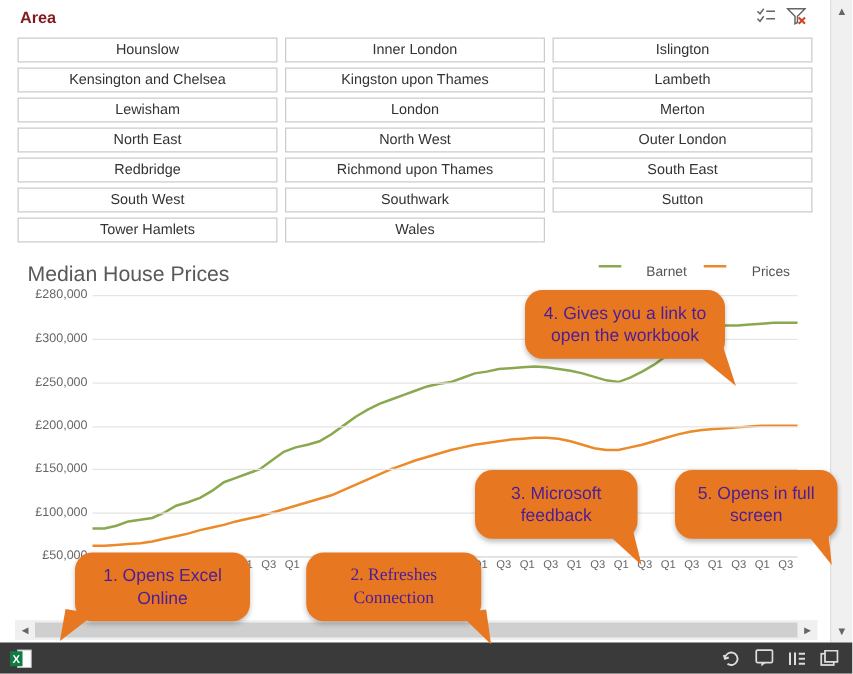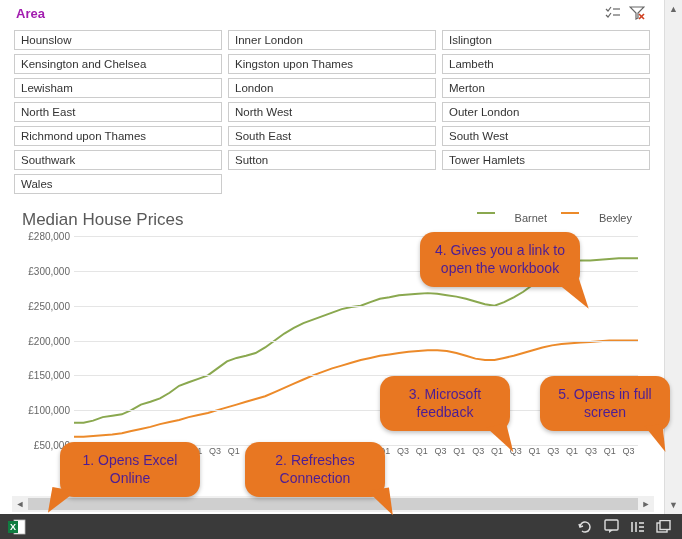--- a/index.html
+++ b/index.html
@@ -8,23 +8,23 @@
   .content { position: absolute; left: 0; top: 0; right: 22px; bottom: 25px; background: #fff; padding: 0 8px 0 12px; overflow: hidden; }
   .vscroll { position: absolute; right: 0; top: 0; width: 18px; bottom: 25px; background: #f0f0f0; border-left: 1px solid #ddd; }
   .vscroll .up, .vscroll .down { height: 18px; text-align: center; font-size: 9px; line-height: 18px; color: #666; cursor: pointer; }
   .vscroll .track { position: absolute; top: 18px; bottom: 18px; left: 0; right: 0; }
   .vscroll .down { position: absolute; bottom: 0; left: 0; right: 0; }
   .footer { position: absolute; left: 0; right: 0; bottom: 0; height: 25px; background: #3a3a3a; display: flex; align-items: center; padding: 0 6px; }
   .footer .spacer { flex: 1; }
   .footer .fbtn { width: 22px; height: 20px; display: flex; align-items: center; justify-content: center; margin: 0 2px; cursor: pointer; color: #ddd; }
   .footer .excel-icon { width: 22px; height: 20px; display:flex; align-items:center; justify-content:center; cursor:pointer; }
   .slicer-header { display: flex; align-items: center; height: 26px; padding: 2px 4px; }
-  .slicer-title { font-weight: 600; font-size: 13px; color: #a21caf; flex: 1; }
+  .slicer-title { font-weight: 600; font-size: 13px; color: #7f1d1d; flex: 1; }
   .slicer-icon { width: 22px; height: 20px; display:flex; align-items:center; justify-content:center; cursor:pointer; margin-left:2px; }
-  .slicer-grid { display: grid; grid-template-columns: repeat(3, 1fr); gap: 4px 6px; padding: 4px 2px 8px 2px; }
+  .slicer-grid { display: grid; grid-template-columns: repeat(3, 1fr); gap: 4px 6px; padding: 4px 2px 8px 2px; text-align: center; }
   .slicer-item { border: 1px solid #ccc; padding: 3px 6px; font-size: 11.5px; color: #333; background: #fff; cursor: pointer; white-space: nowrap; overflow: hidden; text-overflow: ellipsis; }
   .chart-box { margin-top: 0; background: #fff; padding: 8px 4px 4px 10px; position: relative; height: 270px; }
   .chart-title { font-size: 17px; color: #595959; margin-bottom: 6px; }
   .legend { position: absolute; right: 20px; top: 10px; display: flex; gap: 14px; font-size: 11px; color: #555; align-items:center;}
   .legend .key { display:flex; gap:20px;}
   .legend .line { width: 18px; height: 0; border-top: 2px solid; }
   .plot { position: relative; height: 210px; margin-left: 52px; margin-right: 10px; border-bottom: 1px solid #d0d0d0; }
   .grid-line { position: absolute; left: 0; right: 0; border-top: 1px solid #e5e5e5; }
   .ylab { position: absolute; left: -56px; width: 52px; text-align: right; font-size: 10px; color: #666; transform: translateY(-50%); }
   .xlabels { position: relative; margin-left: 52px; margin-right: 10px; height: 14px; display:flex; font-size:9px; color:#666; }
@@ -33,21 +33,21 @@
   .hscroll-bar { position:absolute; left:12px; right:28px; bottom:27px; height:16px; background:#f0f0f0; display:flex; align-items:center; }
   .hscroll-bar .cap { width:16px; text-align:center; font-size:9px; color:#666; cursor:pointer; }
   .hscroll-bar .htrack { flex:1; height:100%; position:relative; }
   .hscroll-bar .hthumb { position:absolute; left:0; top:2px; height:12px; width:100%; background:#cfcfcf; }
 
   
   .callout { position:absolute; background:#e87722; color:#4c1d95; font-size:14px; line-height:1.25; text-align:center; border-radius:14px; padding:10px 14px; box-shadow:0 2px 4px rgba(0,0,0,0.25); }
   .callout .tail { position:absolute; width:0; height:0; }
   .callout.c1 { left:60px; bottom:42px; width:140px; }
   .callout.c1 .tail { left:-10px; bottom:-18px; border-left:0 solid transparent; border-right:24px solid transparent; border-top:26px solid #e87722; transform: rotate(10deg); }
-  .callout.c2 { left:245px; bottom:42px; width:140px; }
+  .callout.c2 { left:245px; bottom:42px; width:140px;font-family:Liberation Serif, serif; }
   .callout.c2 .tail { right:-6px; bottom:-20px; border-left:22px solid transparent; border-right:0 solid transparent; border-top:28px solid #e87722; transform: rotate(-8deg);}
   .callout.c3 { left:380px; bottom:108px; width:130px; }
   .callout.c3 .tail { right:0px; bottom:-24px; border-left:20px solid transparent; border-right:0 solid transparent; border-top:30px solid #e87722; transform: rotate(-14deg);}
   .callout.c4 { left:420px; top:232px; width:160px; }
   .callout.c4 .tail { right:-4px; bottom:-26px; border-left:22px solid transparent; border-right:0 solid transparent; border-top:34px solid #e87722; transform: rotate(-18deg);}
   .callout.c5 { right:12px; bottom:108px; width:130px; }
   .callout.c5 .tail { right:6px; bottom:-22px; border-left:18px solid transparent; border-right:0 solid transparent; border-top:28px solid #e87722; transform: rotate(-6deg);}
 </style>
 </head>
 <body>
@@ -85,39 +85,40 @@
         <div class="slicer-item">Islington</div>
         <div class="slicer-item">Kensington and Chelsea</div>
         <div class="slicer-item">Kingston upon Thames</div>
         <div class="slicer-item">Lambeth</div>
         <div class="slicer-item">Lewisham</div>
         <div class="slicer-item">London</div>
         <div class="slicer-item">Merton</div>
         <div class="slicer-item">North East</div>
         <div class="slicer-item">North West</div>
         <div class="slicer-item">Outer London</div>
+        <div class="slicer-item">Redbridge</div>
         <div class="slicer-item">Richmond upon Thames</div>
         <div class="slicer-item">South East</div>
         <div class="slicer-item">South West</div>
         <div class="slicer-item">Southwark</div>
         <div class="slicer-item">Sutton</div>
         <div class="slicer-item">Tower Hamlets</div>
         <div class="slicer-item">Wales</div>
       </div>
 
     <div class="chart-box">
       <div class="chart-title">Median House Prices</div>
       <div class="legend">
         <div class="key">
           <span class="line" style="border-color:#8aa84f"></span>
           <span>Barnet</span>
         </div>
         <div class="key">
           <span class="line" style="border-color:#ec8a2a"></span>
-          <span>Bexley</span>
+          <span>Prices</span>
         </div>
       </div>
       <div class="plot" id="plot">
         <svg class="lines" id="lines" preserveAspectRatio="none" viewBox="0 0 560 210">
             <path d="M0.0 187.6 L9.5 187.6 L19.0 185.5 L28.5 182.0 L38.0 180.6 L47.5 179.2 L56.9 175.0 L66.4 169.4 L75.9 166.6 L85.4 163.1 L94.9 157.5 L104.4 150.5 L113.9 147.0 L123.4 143.5 L132.9 140.0 L142.4 133.0 L151.9 126.0 L161.4 122.5 L170.8 120.4 L180.3 117.6 L189.8 112.0 L199.3 105.0 L208.8 98.0 L218.3 92.4 L227.8 87.5 L237.3 84.0 L246.8 80.5 L256.3 77.0 L265.8 73.5 L275.3 71.4 L284.7 70.0 L294.2 66.5 L303.7 63.0 L313.2 61.6 L322.7 59.5 L332.2 58.8 L341.7 58.1 L351.2 57.4 L360.7 58.1 L370.2 59.5 L379.7 60.9 L389.2 63.0 L398.6 65.8 L408.1 68.6 L417.6 70.0 L427.1 66.5 L436.6 61.6 L446.1 56.0 L455.6 49.0 L465.1 42.0 L474.6 35.0 L484.1 29.4 L493.6 26.6 L503.1 24.5 L512.5 24.5 L522.0 23.8 L531.5 23.1 L541.0 22.4 L550.5 22.4 L560.0 22.4 " fill="none" stroke="#8aa84f" stroke-width="2"></path>
             <path d="M0.0 201.6 L9.5 201.6 L19.0 200.9 L28.5 200.2 L38.0 199.5 L47.5 198.1 L56.9 196.0 L66.4 193.9 L75.9 191.8 L85.4 189.0 L94.9 186.9 L104.4 184.8 L113.9 182.0 L123.4 179.9 L132.9 177.8 L142.4 175.0 L151.9 172.2 L161.4 169.4 L170.8 166.6 L180.3 163.8 L189.8 161.0 L199.3 156.8 L208.8 152.6 L218.3 148.4 L227.8 144.2 L237.3 140.0 L246.8 136.5 L256.3 133.0 L265.8 130.2 L275.3 127.4 L284.7 124.6 L294.2 122.5 L303.7 120.4 L313.2 119.0 L322.7 117.6 L332.2 116.2 L341.7 115.5 L351.2 114.8 L360.7 114.8 L370.2 115.5 L379.7 117.6 L389.2 120.4 L398.6 123.2 L408.1 124.6 L417.6 124.6 L427.1 122.5 L436.6 120.4 L446.1 117.6 L455.6 114.8 L465.1 112.0 L474.6 109.9 L484.1 108.5 L493.6 107.8 L503.1 107.1 L512.5 106.4 L522.0 105.7 L531.5 105.0 L541.0 105.0 L550.5 105.0 L560.0 105.0 " fill="none" stroke="#ec8a2a" stroke-width="2"></path>
           </svg>
       <div class="grid-line" style="top: 0%;"></div>
           <div class="ylab" style="top: 0%;">£280,000</div>
           <div class="grid-line" style="top: 16.6667%;"></div>

